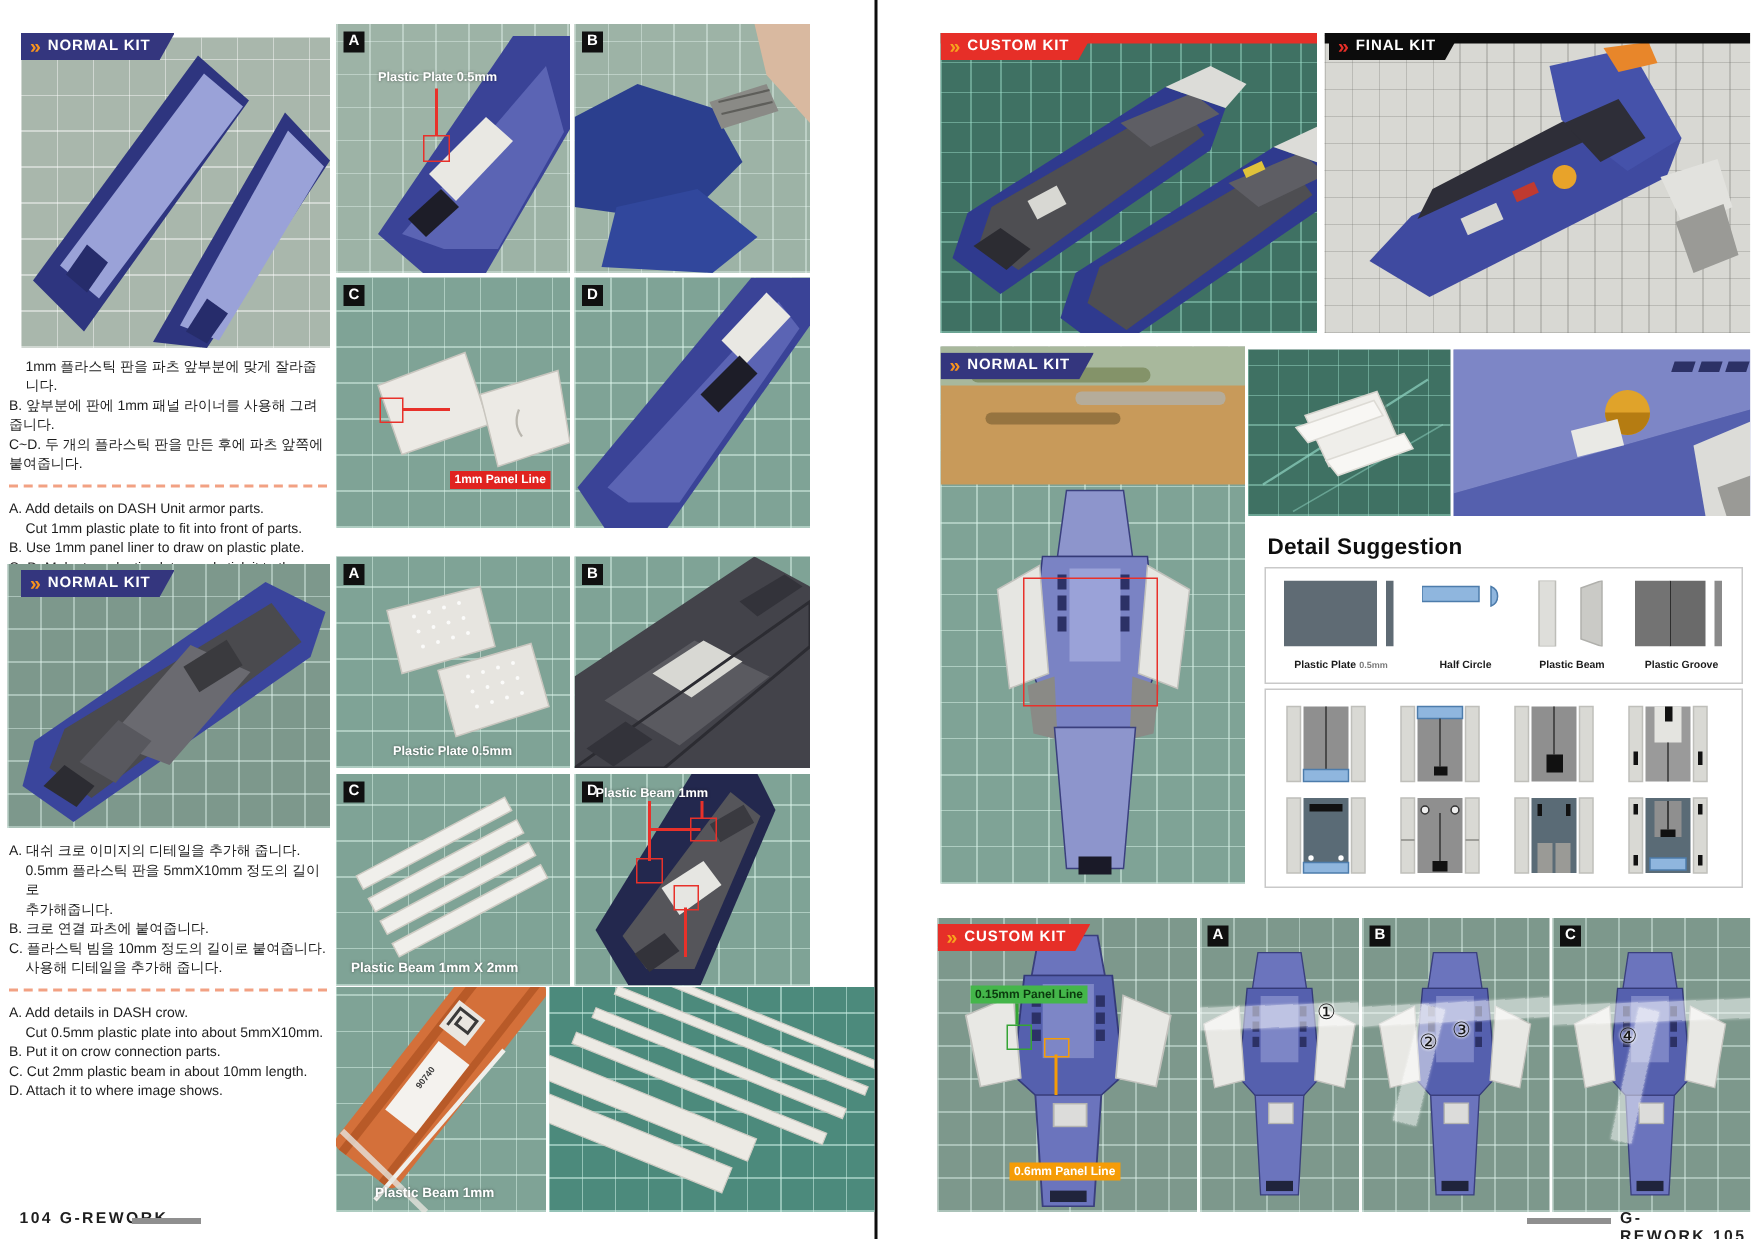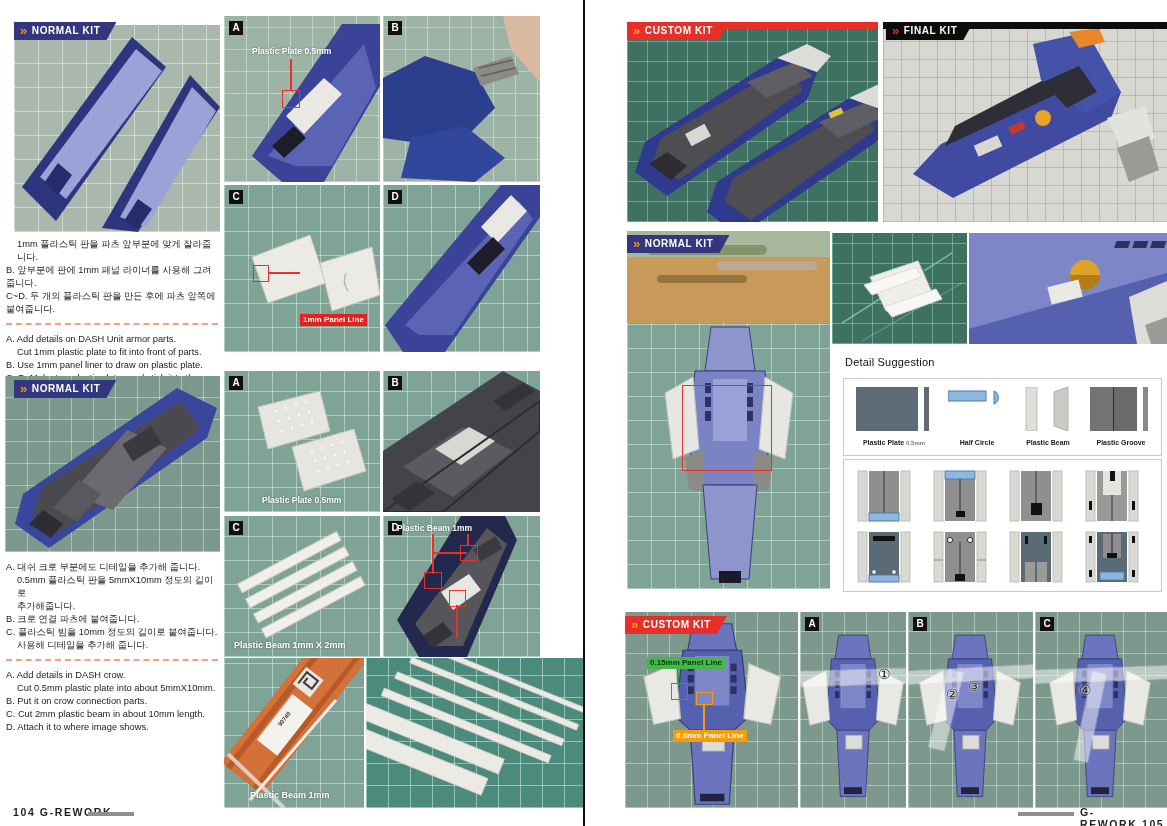--- a/index.html
+++ b/index.html
@@ -44,32 +44,32 @@
          font-size:10px;font-weight:bold;line-height:14px;text-align:center;z-index:4;}
   
   .instr{position:absolute;font-size:9.3px;line-height:13px;color:#1c1c1c;}
   .instr .cont{padding-left:11px;}
   .dash{border-top:2px dashed #f2a183;margin:7px 0 8px 0;width:100%;}
   
   .lbl{position:absolute;font-size:8.5px;font-weight:bold;white-space:nowrap;z-index:4;}
   .lbl-white{color:#fff;text-shadow:0 0 2px rgba(20,20,20,.55);}
   .lbl-red{background:#e0231f;color:#fff;padding:0 3px;line-height:12px;font-size:8px;margin-top:48px;}
   .lbl-green{background:#44b64a;color:#0b3a0e;padding:0 3px;line-height:12px;font-size:8px;}
-  .lbl-orange{background:#f59c07;color:#fff;padding:0 3px;line-height:12px;font-size:8px;}
+  .lbl-orange{background:#f59c07;color:#fff;padding:0 3px;line-height:12px;font-size:8px;margin-top:45px;}
   .rbox{position:absolute;border:1.5px solid #e8312a;z-index:3;}
   .gbox{position:absolute;border:1.5px solid #35a435;z-index:3;}
   .obox{position:absolute;border:1.5px solid #f59c07;z-index:3;}
   .lv{position:absolute;width:1.5px;background:#e8312a;z-index:3;}
   .lh{position:absolute;height:1.5px;background:#e8312a;z-index:3;}
   .lvg{position:absolute;width:1.5px;background:#35a435;z-index:3;}
   .lvo{position:absolute;width:1.5px;background:#f59c07;z-index:3;}
   .circnum{position:absolute;font-size:14px;color:#161616;z-index:4;
            text-shadow:0 0 2px #fff,0 0 2px #fff;}
   
-  .dsg-title{position:absolute;font-size:11px;font-weight:normal;color:#0e0e0e;letter-spacing:.2px;}
+  .dsg-title{position:absolute;font-size:15px;font-weight:bold;color:#0e0e0e;letter-spacing:.2px;}
   .dsg-box{position:absolute;border:1px solid #c9c9c9;background:#fff;}
   .dsg-item{position:absolute;text-align:center;}
   .dsg-lab{font-size:7px;font-weight:bold;color:#1a1a1a;margin-top:4px;white-space:nowrap;}
   .dsg-lab .sm{font-size:6px;color:#7a7a7a;font-weight:bold;}
   .cell{position:absolute;width:56px;height:54px;}
   
   .pgfoot{position:absolute;font-size:10.5px;font-weight:bold;letter-spacing:1.6px;color:#1e1e1e;}
   .fbar{position:absolute;height:4px;background:#8f8f8f;}
   .divider{position:absolute;left:583px;top:0;width:2px;height:826px;background:#0d0d0d;}
   .tape{position:absolute;background:rgba(255,255,255,.5);box-shadow:0 0 2px rgba(255,255,255,.6);z-index:3;}
@@ -269,21 +269,21 @@
     <div class="lh" style="left:49px;top:36px;width:35px"></div>
     <div class="lv" style="left:84px;top:18px;height:12px"></div>
     <div class="rbox" style="left:77px;top:29px;width:16px;height:14px"></div>
     <div class="rbox" style="left:41px;top:56px;width:16px;height:15px"></div>
     <div class="rbox" style="left:66px;top:74px;width:15px;height:15px"></div>
     <div class="lv" style="left:73px;top:89px;height:33px"></div>
     <span class="lbl lbl-red" style="left:24px;top:122px">Plastic Beam 1mm X 2mm</span>
   </div>
 
   <div class="instr" style="left:6px;top:561px;width:212px">
-    <div>A. 대쉬 크로 부분에도 디테일을 추가해 줍니다.</div>
+    <div>A. 대쉬 크로 이미지의 디테일을 추가해 줍니다.</div>
     <div class="cont">0.5mm 플라스틱 판을 5mmX10mm 정도의 길이로</div>
     <div class="cont">추가해줍니다.</div>
     <div>B. 크로 연결 파츠에 붙여줍니다.</div>
     <div>C. 플라스틱 빔을 10mm 정도의 길이로 붙여줍니다.</div>
     <div class="cont">사용해 디테일을 추가해 줍니다.</div>
     <div class="dash"></div>
     <div>A. Add details in DASH crow.</div>
     <div class="cont">Cut 0.5mm plastic plate into about 5mmX10mm.</div>
     <div>B. Put it on crow connection parts.</div>
     <div>C. Cut 2mm plastic beam in about 10mm length.</div>

